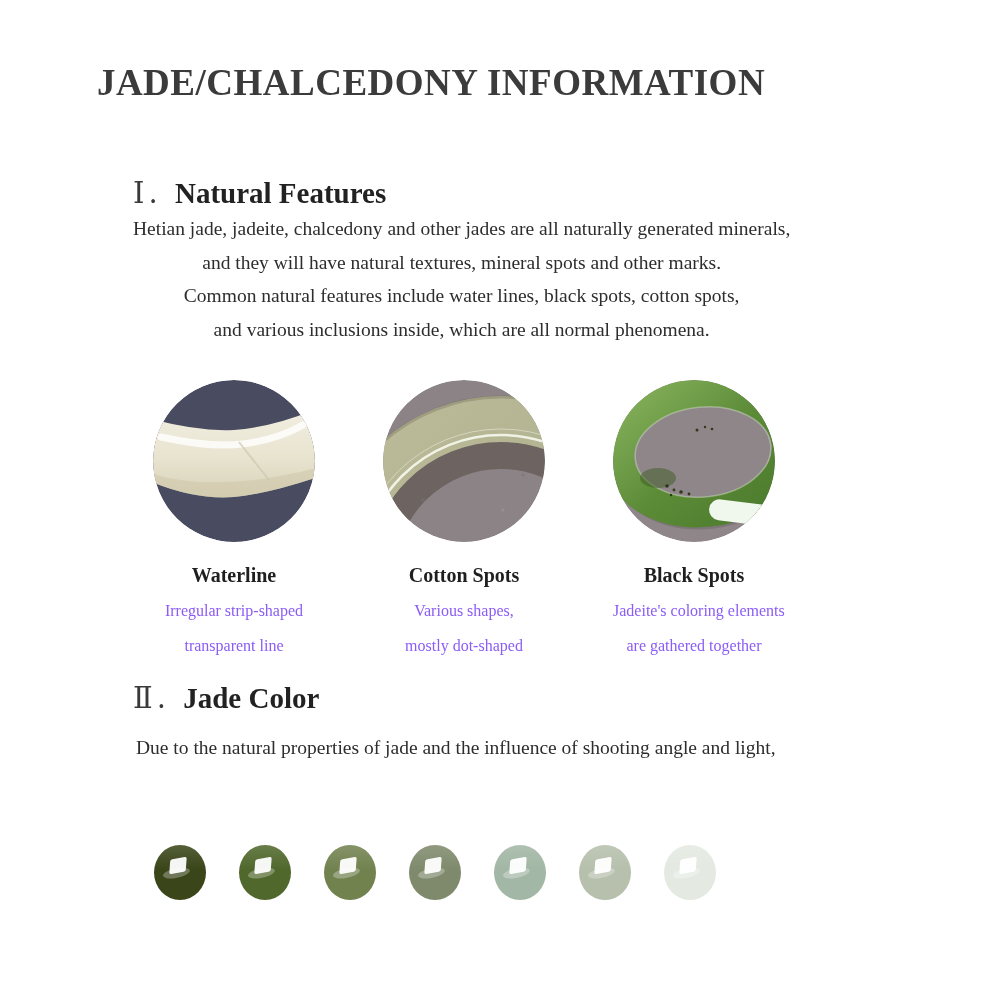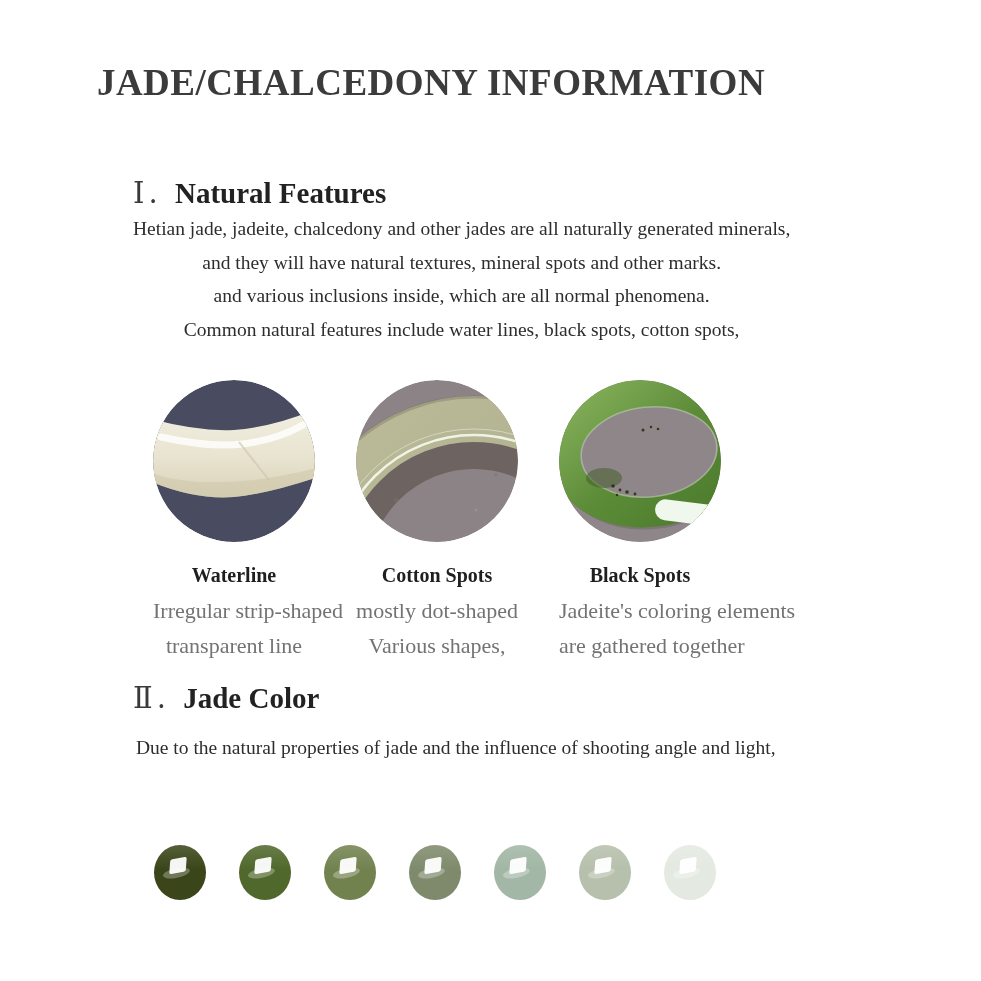--- a/index.html
+++ b/index.html
@@ -17,28 +17,28 @@
   .heading-2 { top:681px; }
   .numeral {
     font-weight:normal; color:#3a3a3a; margin-right:6px; letter-spacing:4px;
     font-family:"DejaVu Serif","DejaVu Sans",serif;
   }
   .para { position:absolute; font-size:19.5px; line-height:33.5px; color:#2d2d2d;text-align:center; }
   .para-1 { left:133px; top:212px; }
   .para-2 { left:136px; top:731px; }
   .para div { white-space:nowrap; }
 
-  .features { position:absolute; top:380px; left:153px; display:flex; gap:41px; }
+  .features { position:absolute; top:380px; left:153px; display:flex; gap:68px; }
   .feature { width:162px; text-align:center; }
   .photo {
     width:162px; height:162px; border-radius:50%; overflow:hidden; position:relative;
   }
   .photo svg { display:block; }
   .feature-title { margin-top:22px; font-size:20px; font-weight:bold; color:#1f1f1f; white-space:nowrap; }
-  .feature-desc { font-size:22px; line-height:35px; margin-top:6px; color:#737373; }
+  .feature-desc { font-size:16px; line-height:35px; margin-top:6px; color:#8b5cf6; }
   .feature-desc div { white-space:nowrap; }
 
   .beads { position:absolute; left:154px; top:845px; display:flex; gap:33px; }
   .bead { position:relative; width:52px; height:55px; border-radius:50%; }
   .bead::before {
     content:""; position:absolute; inset:0; border-radius:50%;
     background:
       radial-gradient(ellipse 120% 115% at 50% 42%, rgba(0,0,0,0) 48%, rgba(0,0,0,0.18) 68%, rgba(0,0,0,0.38) 98%),
       linear-gradient(180deg, rgba(255,255,255,0.14), rgba(255,255,255,0) 45%);
   }
@@ -60,22 +60,22 @@
   <div class="title">JADE/CHALCEDONY INFORMATION</div>
 
   <div class="section-heading heading-1">
     <span class="numeral">Ⅰ.</span>
     <span>Natural Features</span>
   </div>
 
   <div class="para para-1">
     <div>Hetian jade, jadeite, chalcedony and other jades are all naturally generated minerals,</div>
     <div>and they will have natural textures, mineral spots and other marks.</div>
+    <div>Common natural features include water lines, black spots, cotton spots,</div>
     <div>and various inclusions inside, which are all normal phenomena.</div>
-    <div>Common natural features include water lines, black spots, cotton spots,</div>
   </div>
 
   <div class="features">
 
     <div class="feature">
       <div class="photo">
         <svg width="162" height="162" viewBox="0 0 162 162">
           <defs>
             <clipPath id="c1">
                 <circle cx="81" cy="81" r="81"></circle>
@@ -123,22 +123,22 @@
             <circle cx="118" cy="195" r="120" stroke="#554a43" stroke-width="28" fill="none" opacity="0.55"></circle>
             <circle cx="118" cy="195" r="156" stroke="url(#khaki)" stroke-width="46" fill="none"></circle>
             <circle cx="118" cy="195" r="178" stroke="#6f6a58" stroke-width="3" fill="none" opacity="0.35"></circle>
             <circle cx="118" cy="195" r="140" stroke="#f3f5e9" stroke-width="2.5" fill="none" opacity="0.95"></circle>
             <circle cx="118" cy="195" r="146" stroke="#e8ecdb" stroke-width="1" fill="none" opacity="0.6"></circle>
           </g>
         </svg>
       </div>
       <div class="feature-title">Cotton Spots</div>
       <div class="feature-desc">
+        <div>Various shapes,</div>
         <div>mostly dot-shaped</div>
-        <div>Various shapes,</div>
       </div>
     </div>
 
     <div class="feature">
       <div class="photo">
         <svg width="162" height="162" viewBox="0 0 162 162">
           <defs>
             <clipPath id="c3">
                 <circle cx="81" cy="81" r="81"></circle>
               </clipPath>

